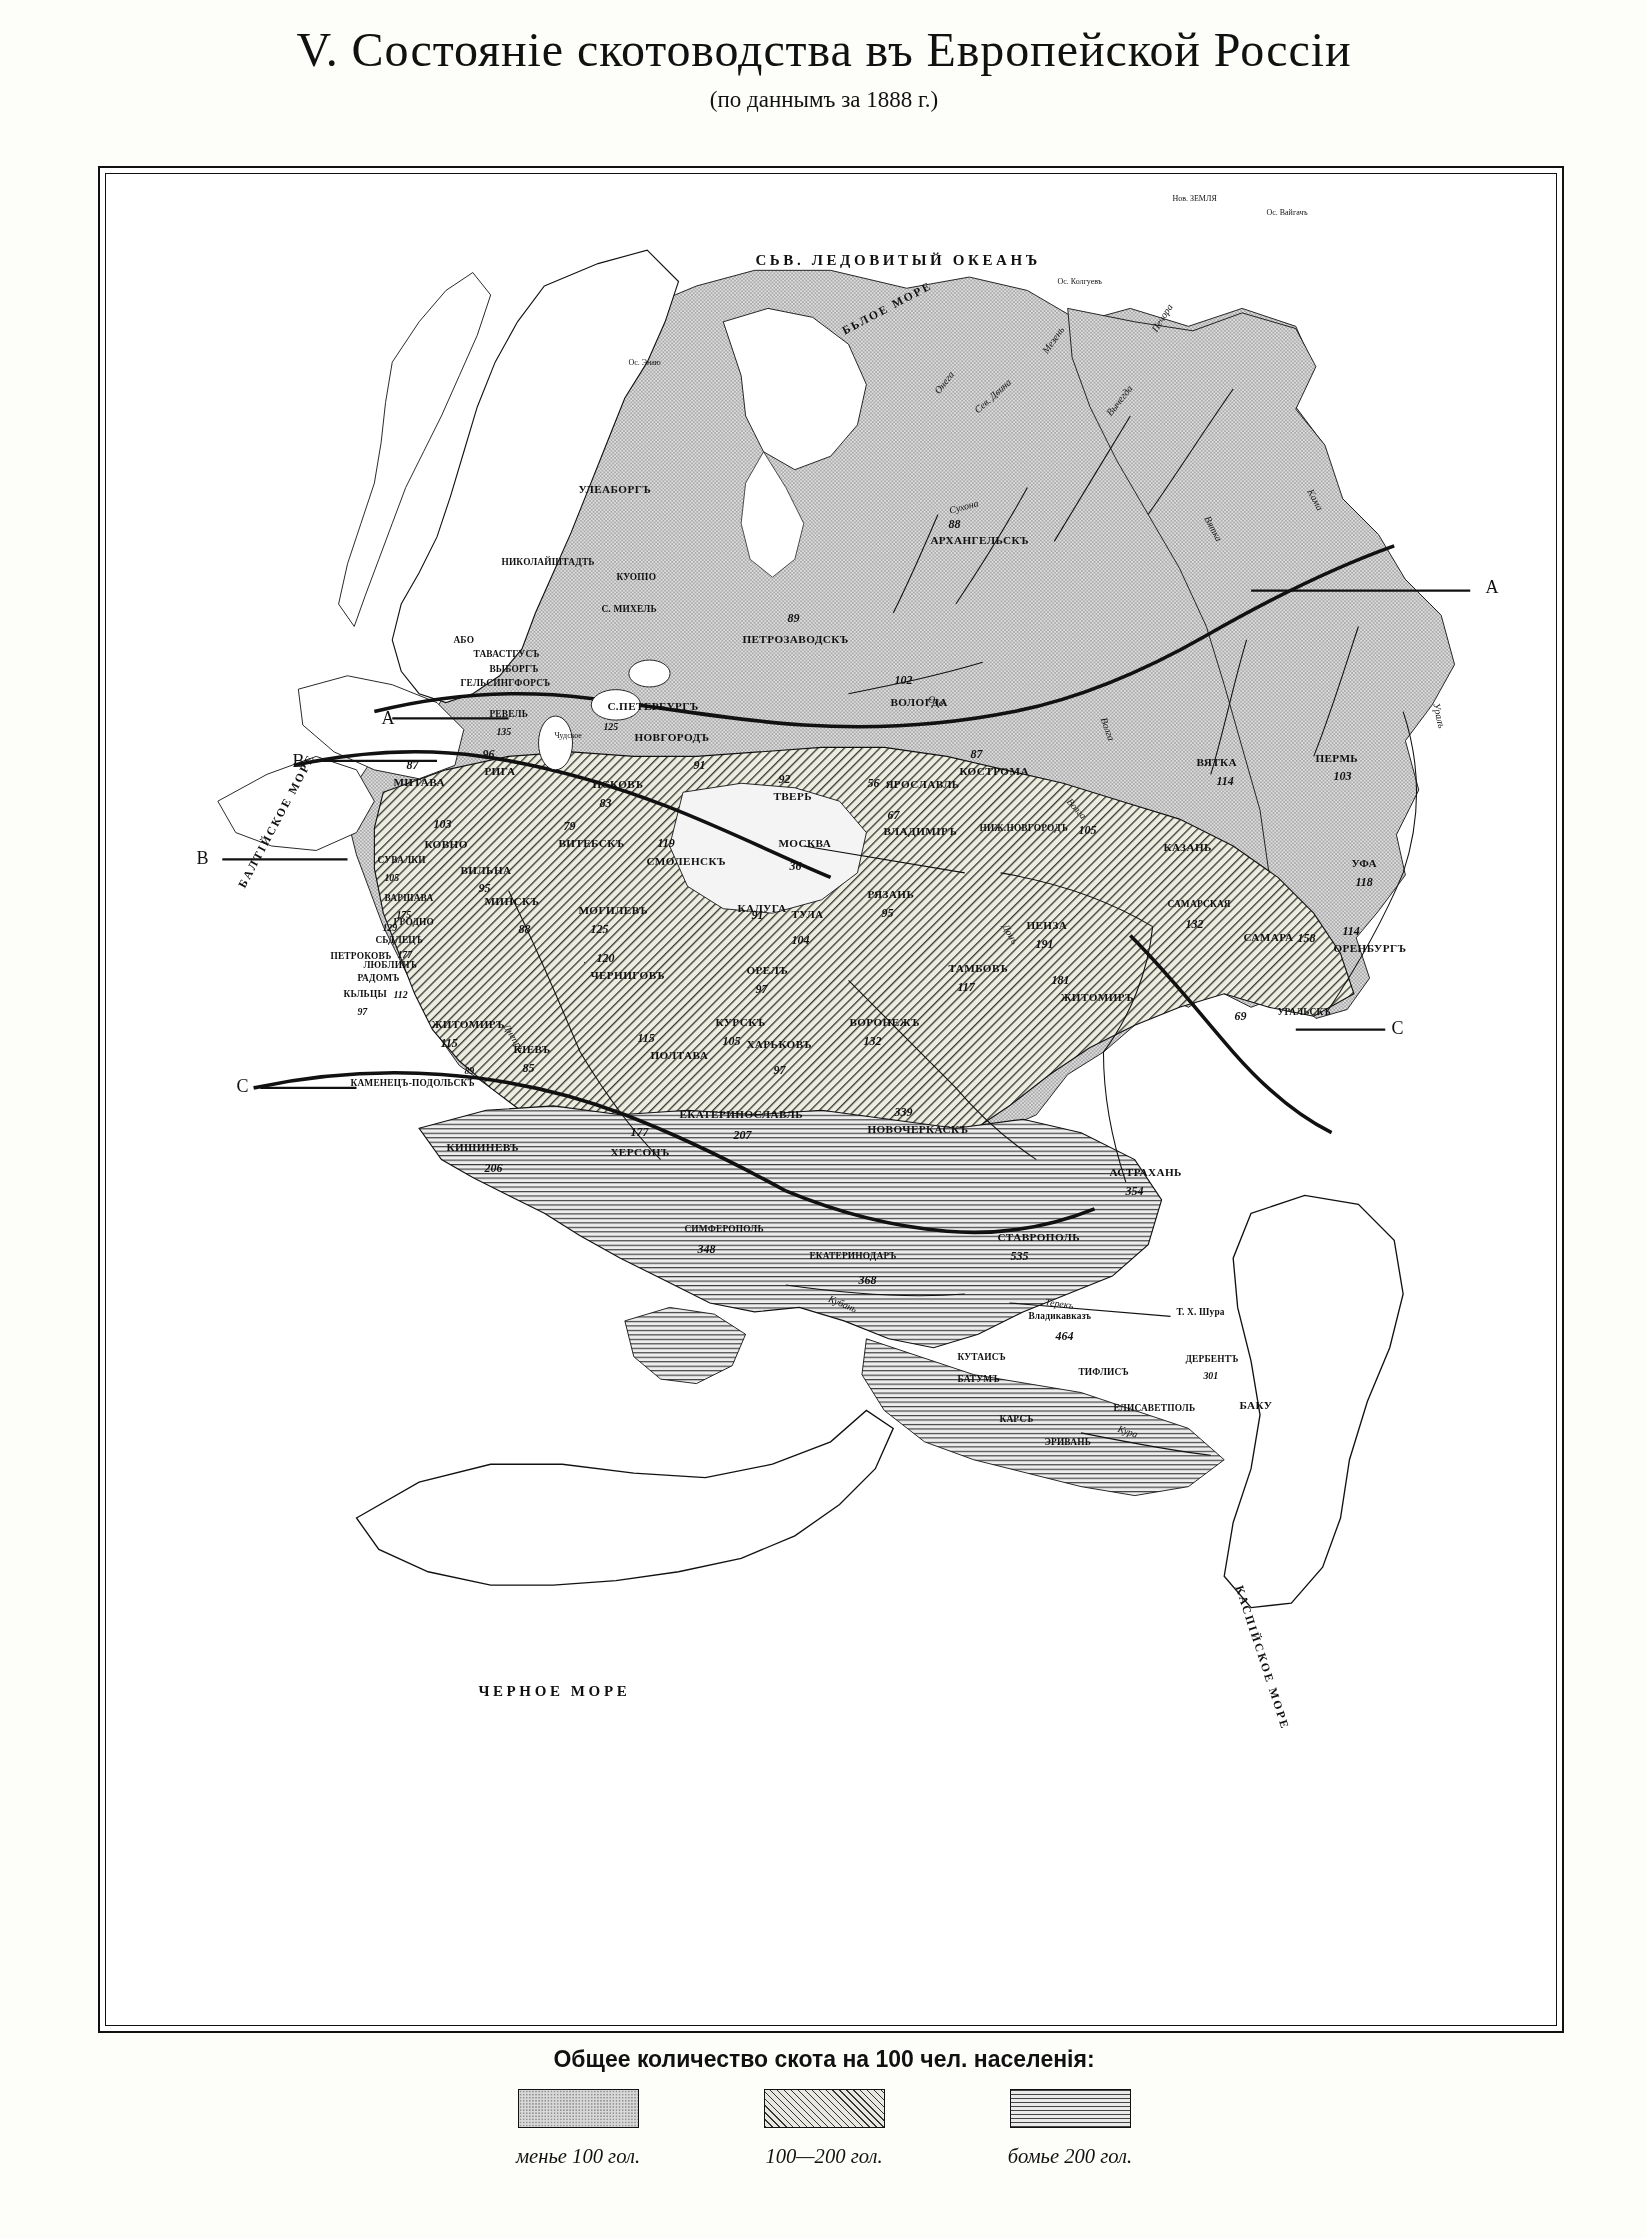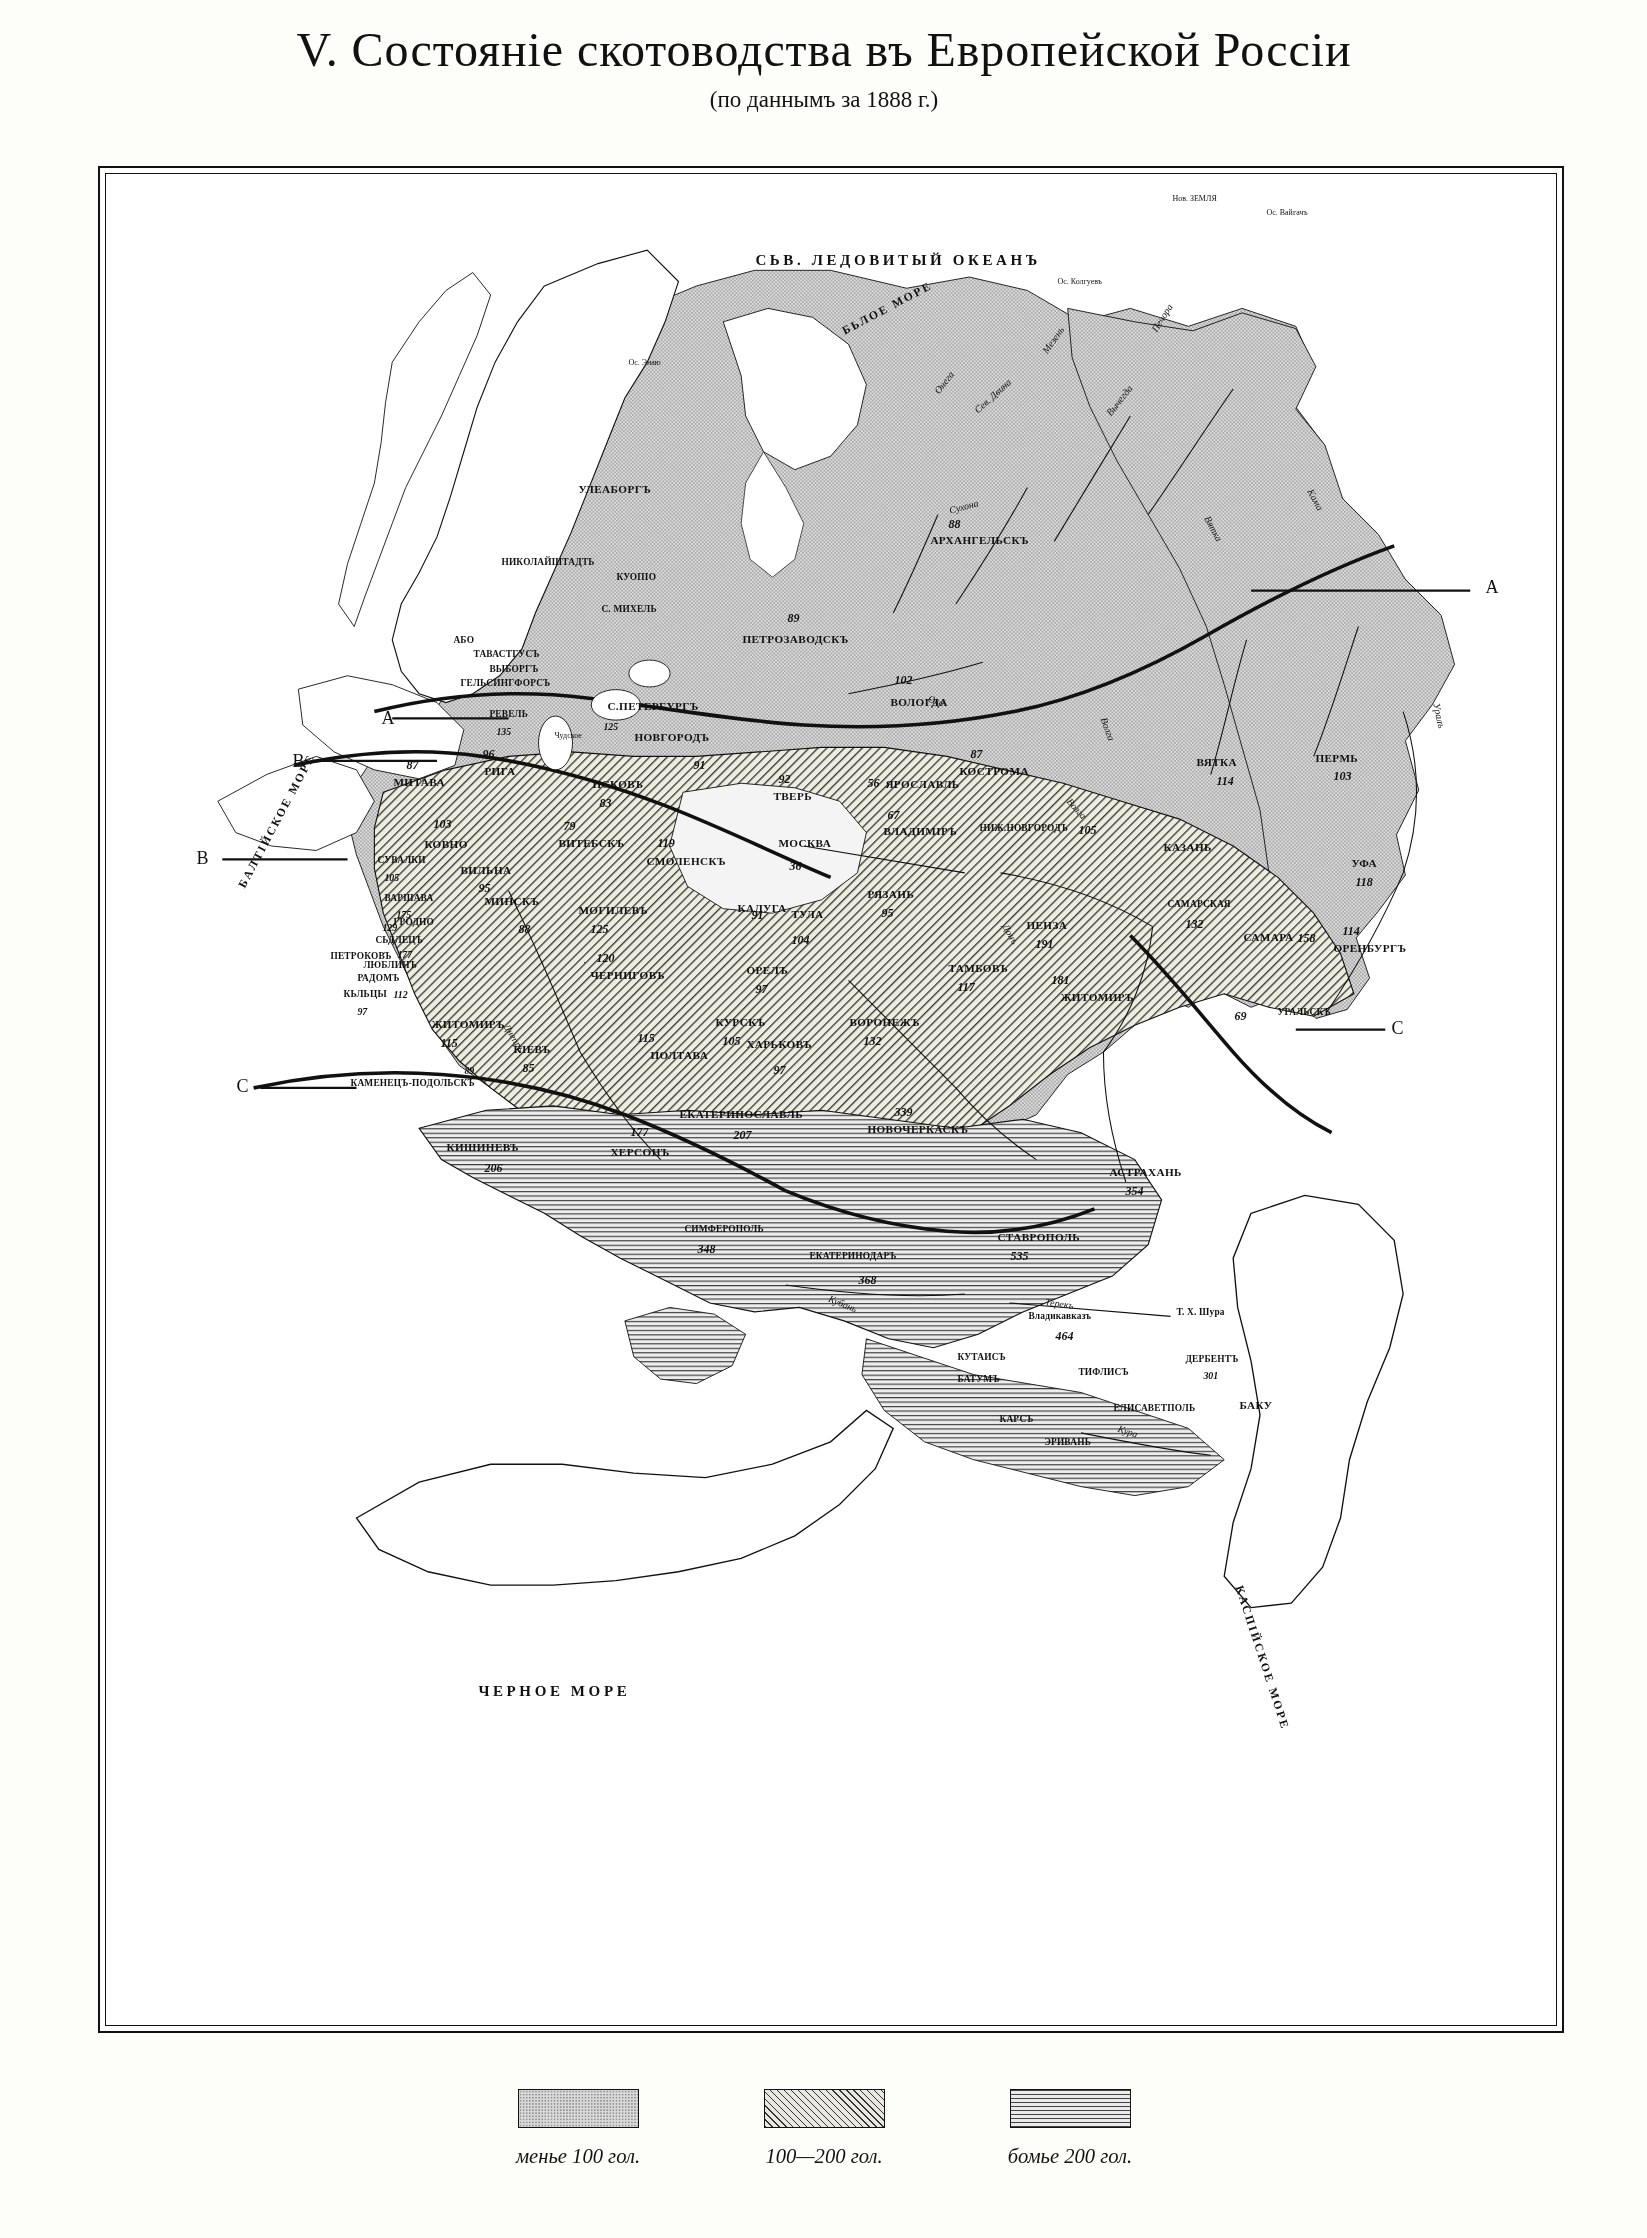--- a/index.html
+++ b/index.html
@@ -486,20 +486,21 @@
           <span class="lbl mark" style="left:186px;top:577px;">B</span>
           <span class="lbl mark" style="left:90px;top:674px;">B</span>
           <span class="lbl mark" style="left:1285px;top:844px;">C</span>
           <span class="lbl mark" style="left:130px;top:902px;">C</span>
 
         </div>
       </div>
     </div>
   </div>
 
+  <div class="legend-title">Общее количество скота на 100 чел. населенія:</div>
 
   <div class="swatches">
     <div class="swatch sw-a"></div>
     <div class="swatch sw-b"></div>
     <div class="swatch sw-c"></div>
   </div>
 
   <div class="swatch-labels">
     <span>менье 100 гол.</span>
     <span>100—200 гол.</span>

